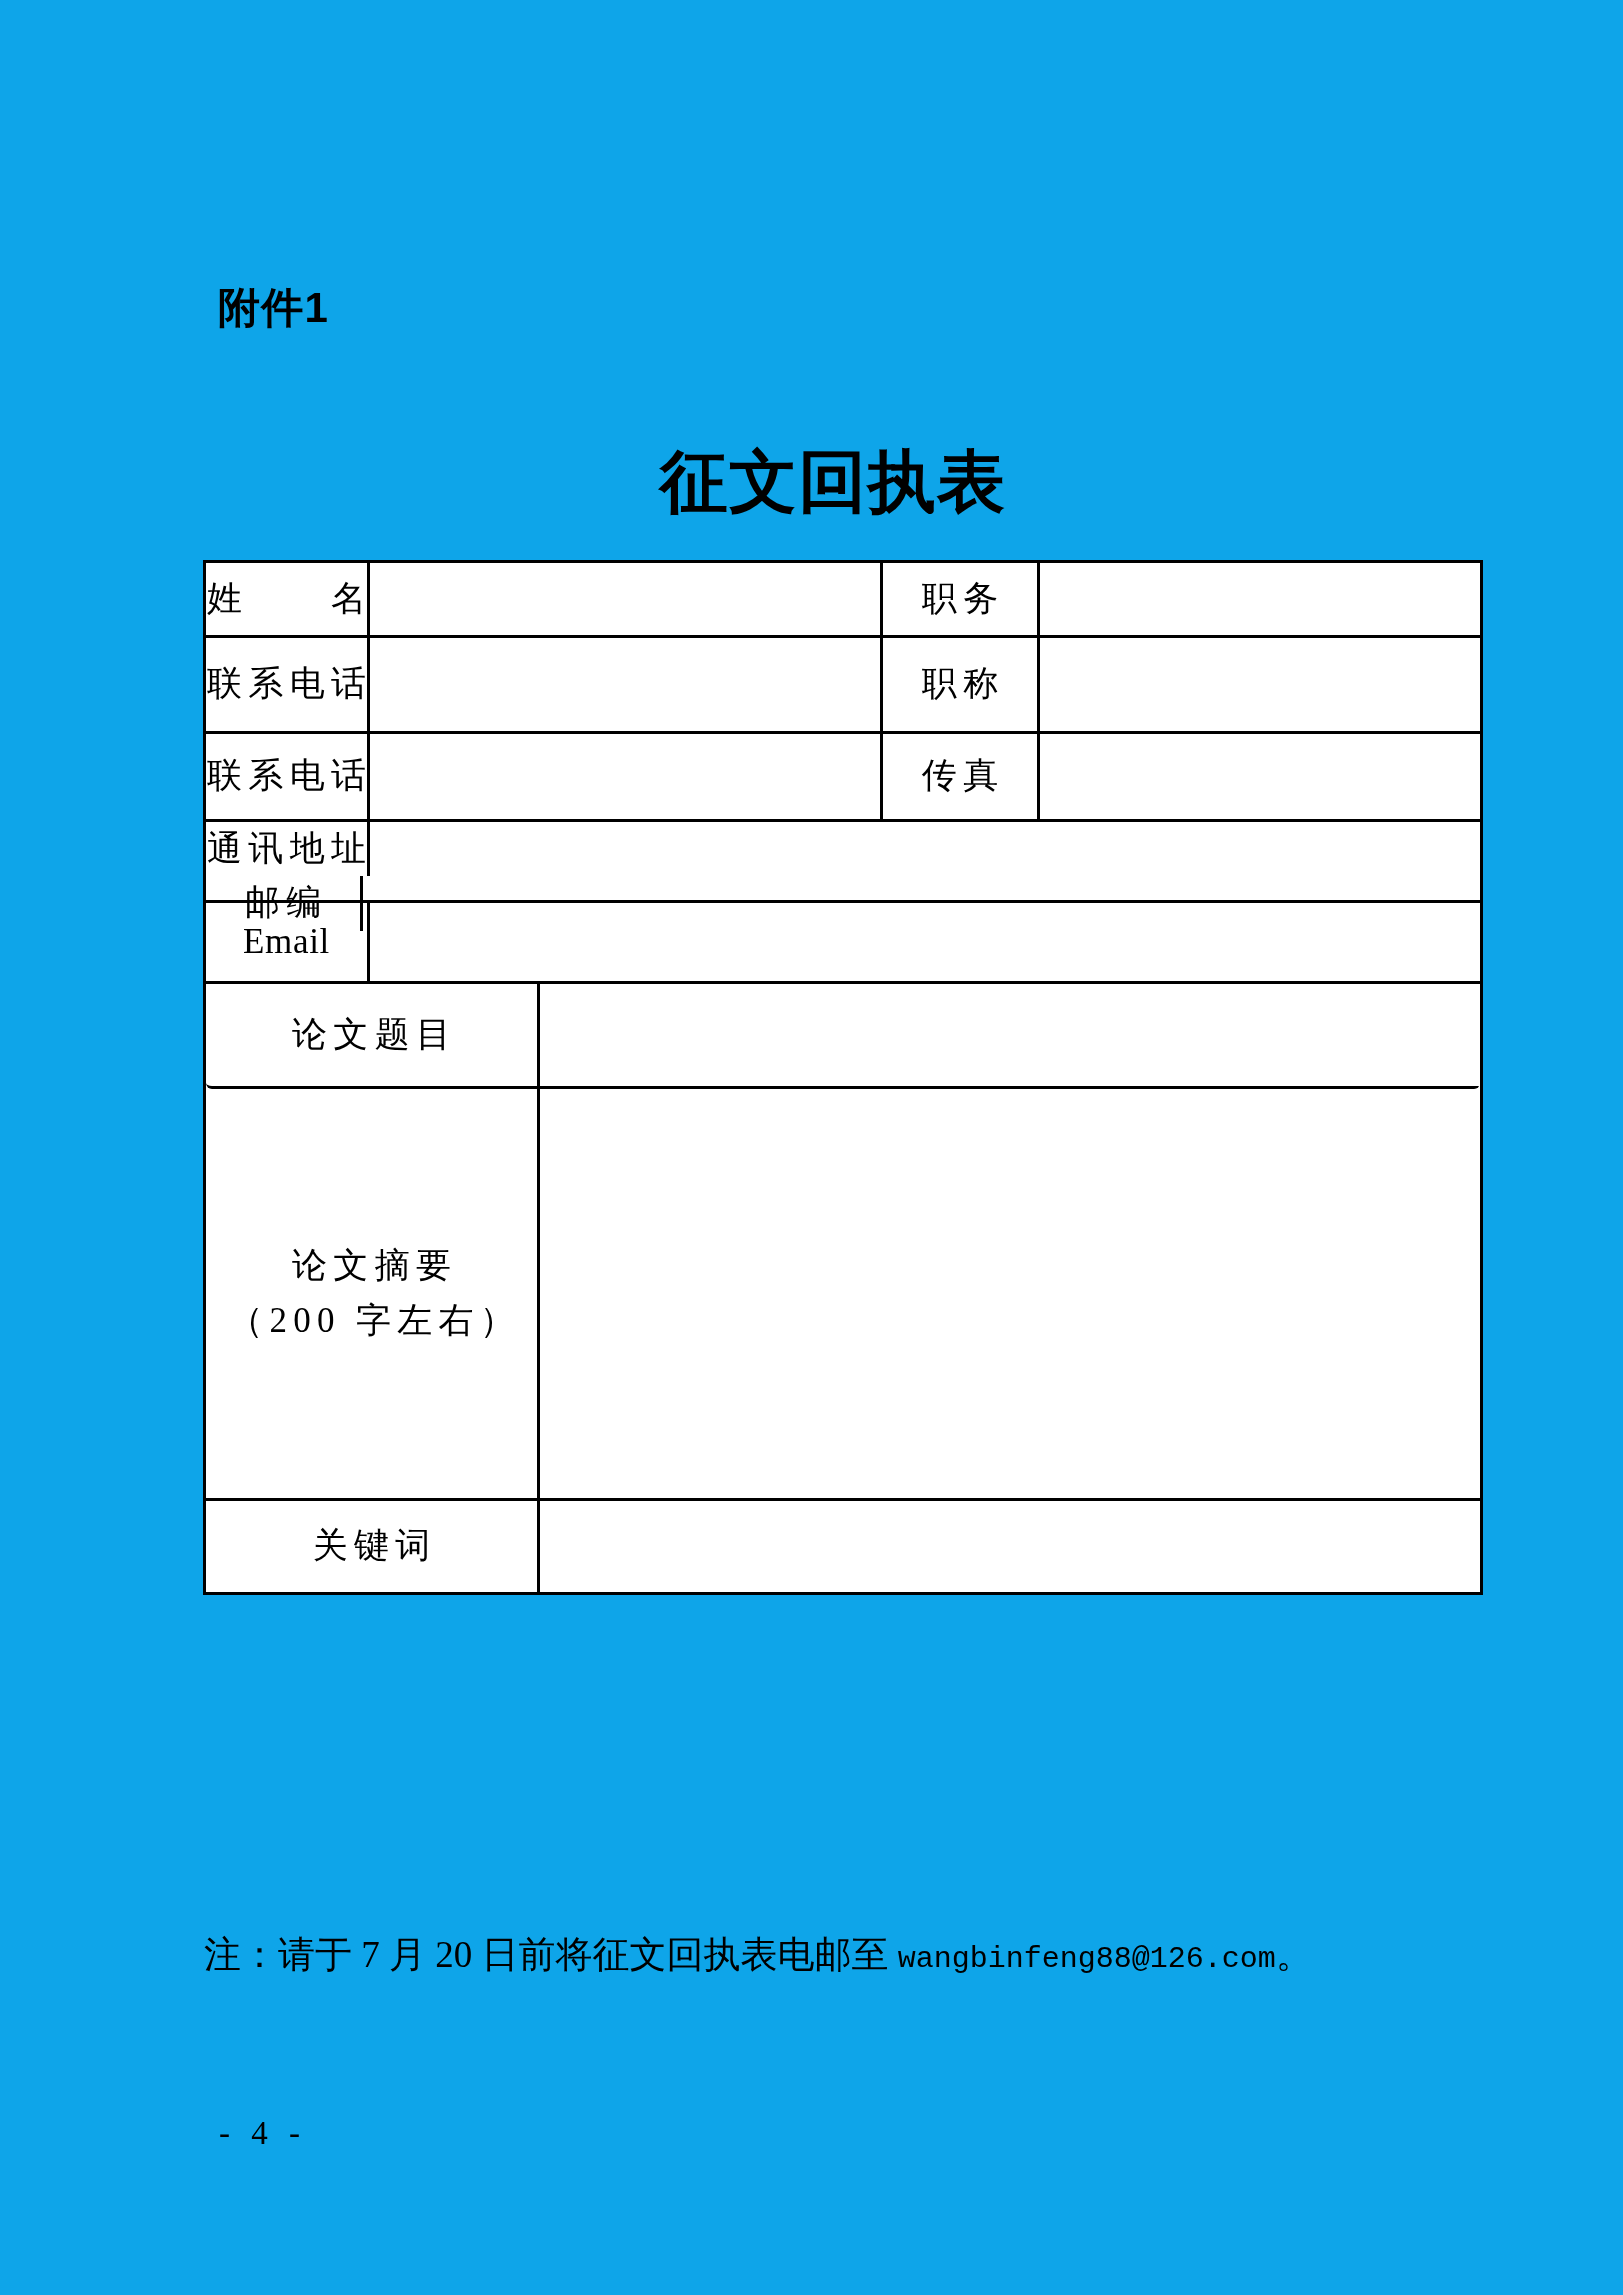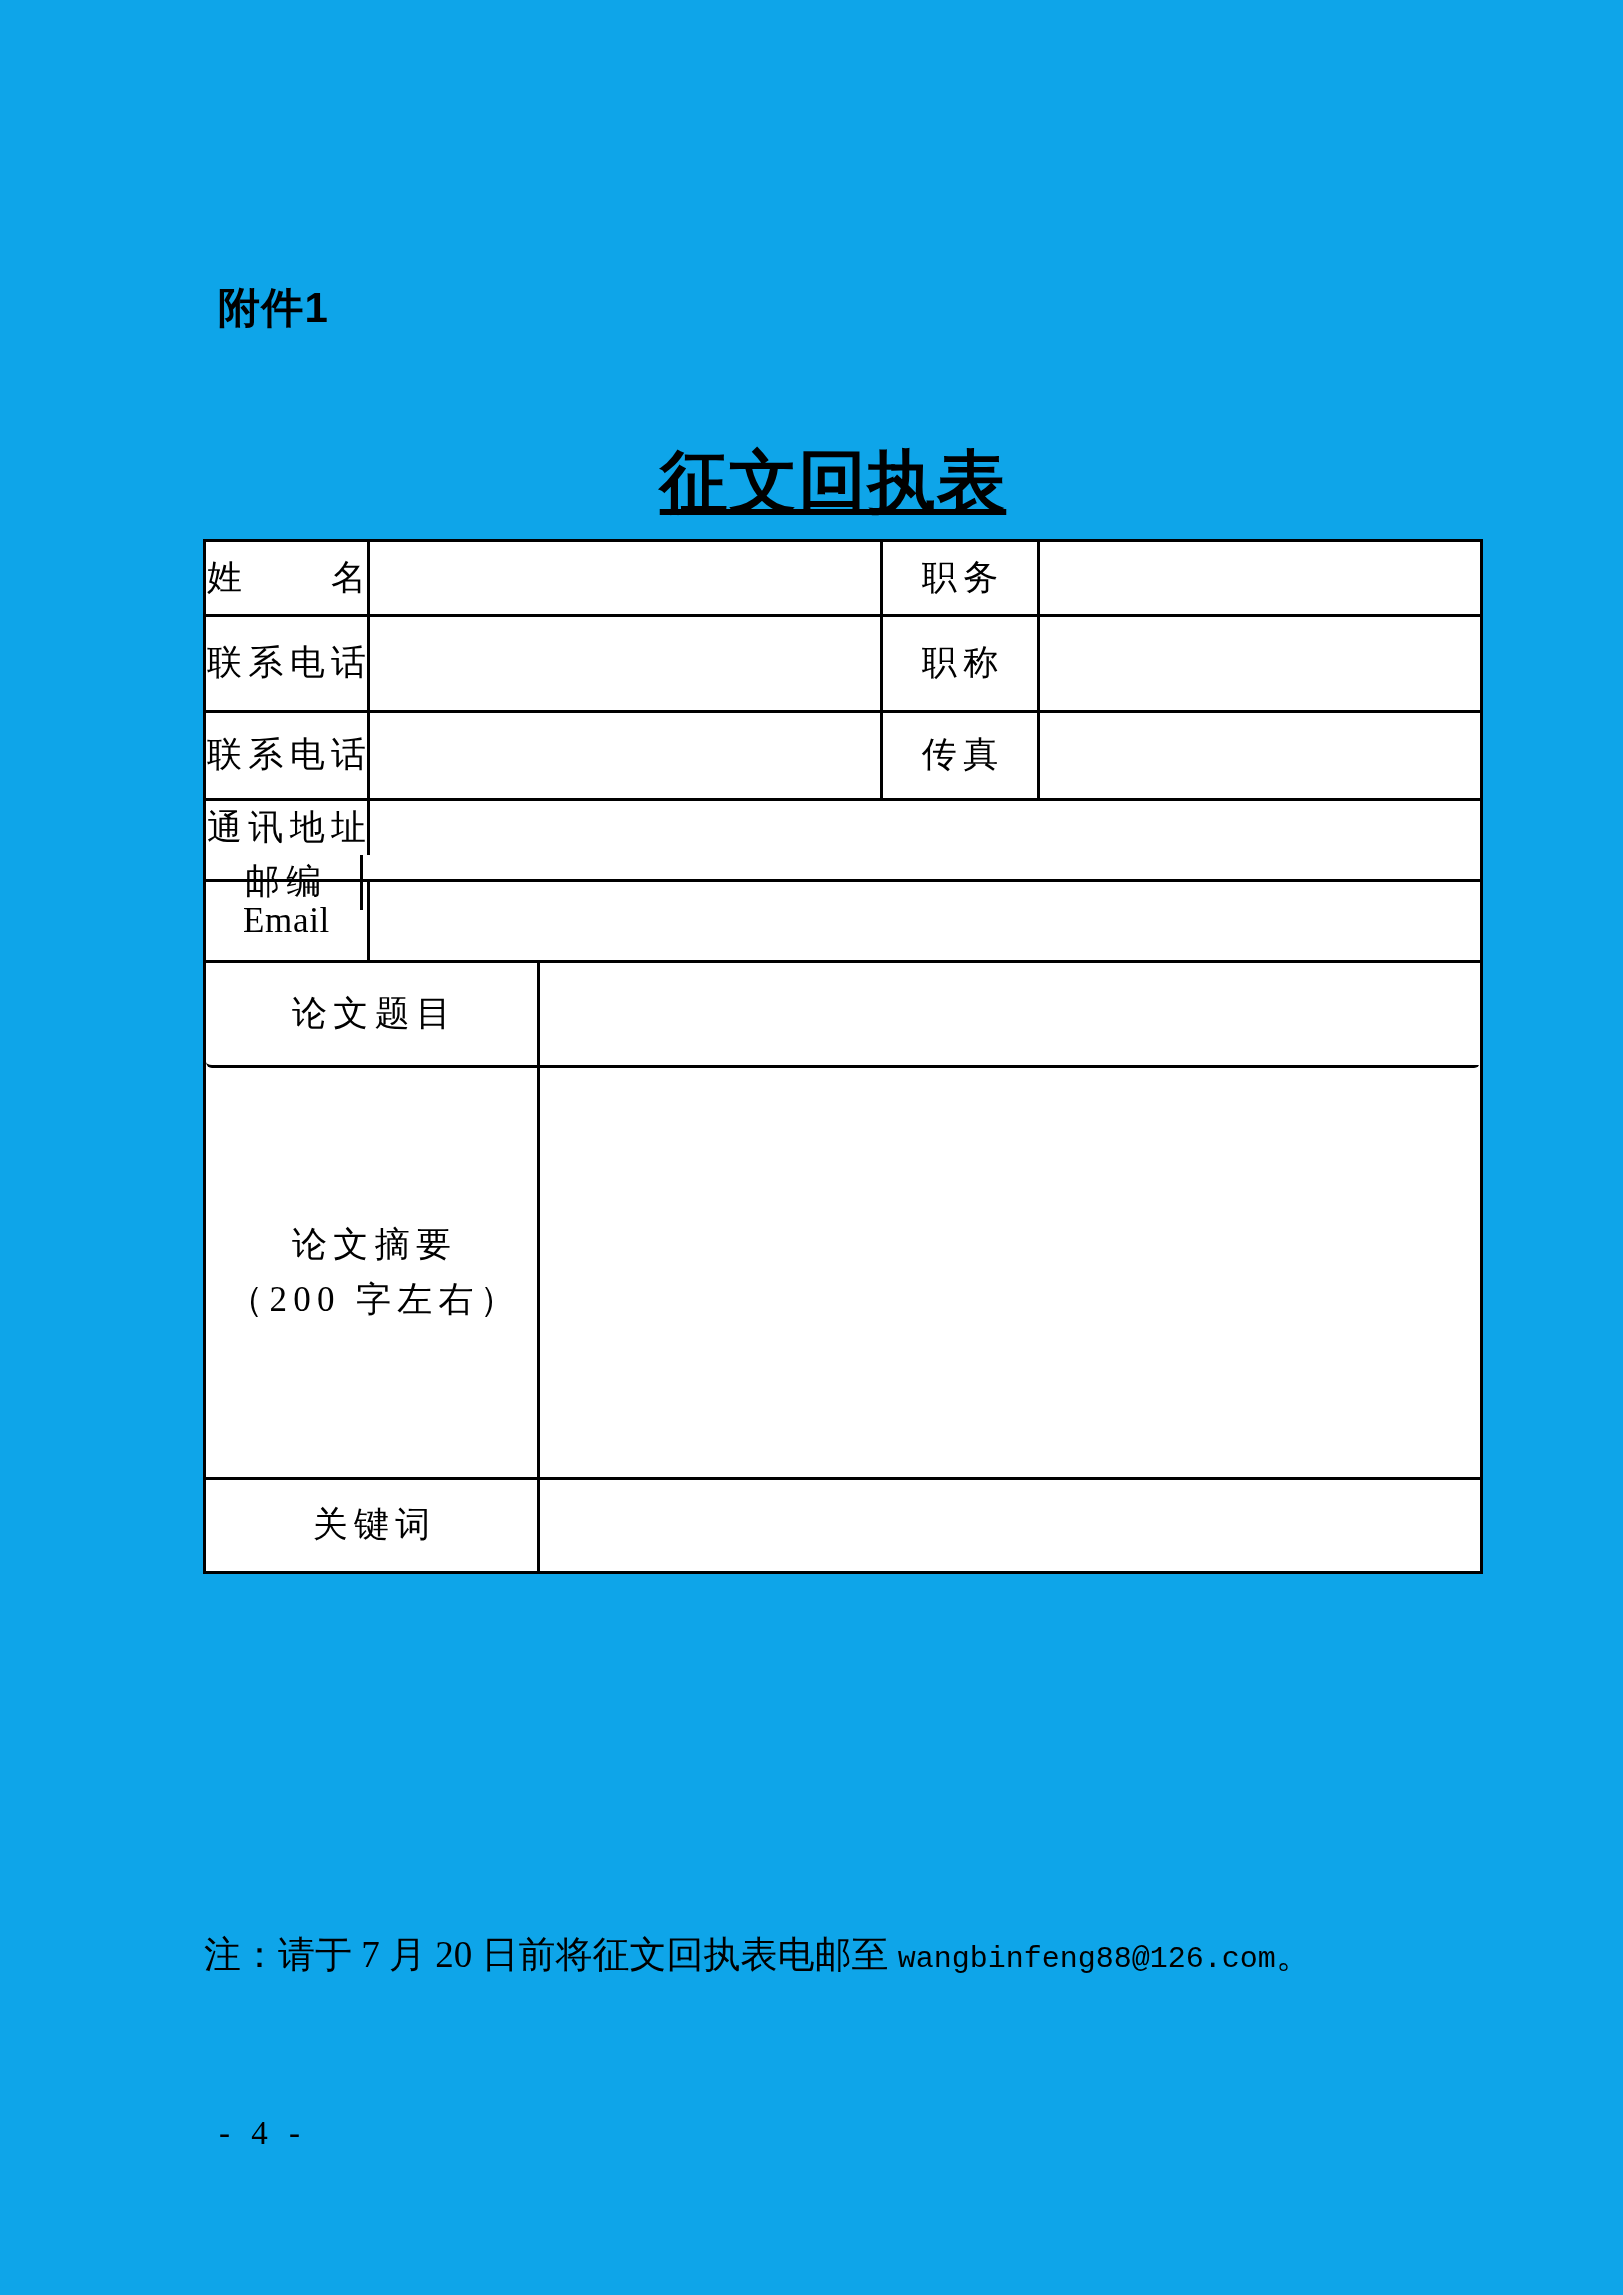--- a/index.html
+++ b/index.html
@@ -32,26 +32,25 @@
     left: 203px;
     top: 444px;
     width: 1260px;
     text-align: center;
     font-family: "Liberation Sans", sans-serif;
     font-weight: 700;
     font-size: 68px;
     line-height: 1.1;
     letter-spacing: 1.3px;
     white-space: pre;
-    text-decoration: underline;
   }
   .form-table {
     position: absolute;
     left: 203px;
-    top: 539px;
+    top: 560px;
     width: 1280px;
     box-sizing: border-box;
     border: 3.9px solid #000000;
     background: #ffffff;
   }
   .trow {
     display: flex;
     box-sizing: border-box;
     border-bottom: 3.3px solid #000000;
   }

